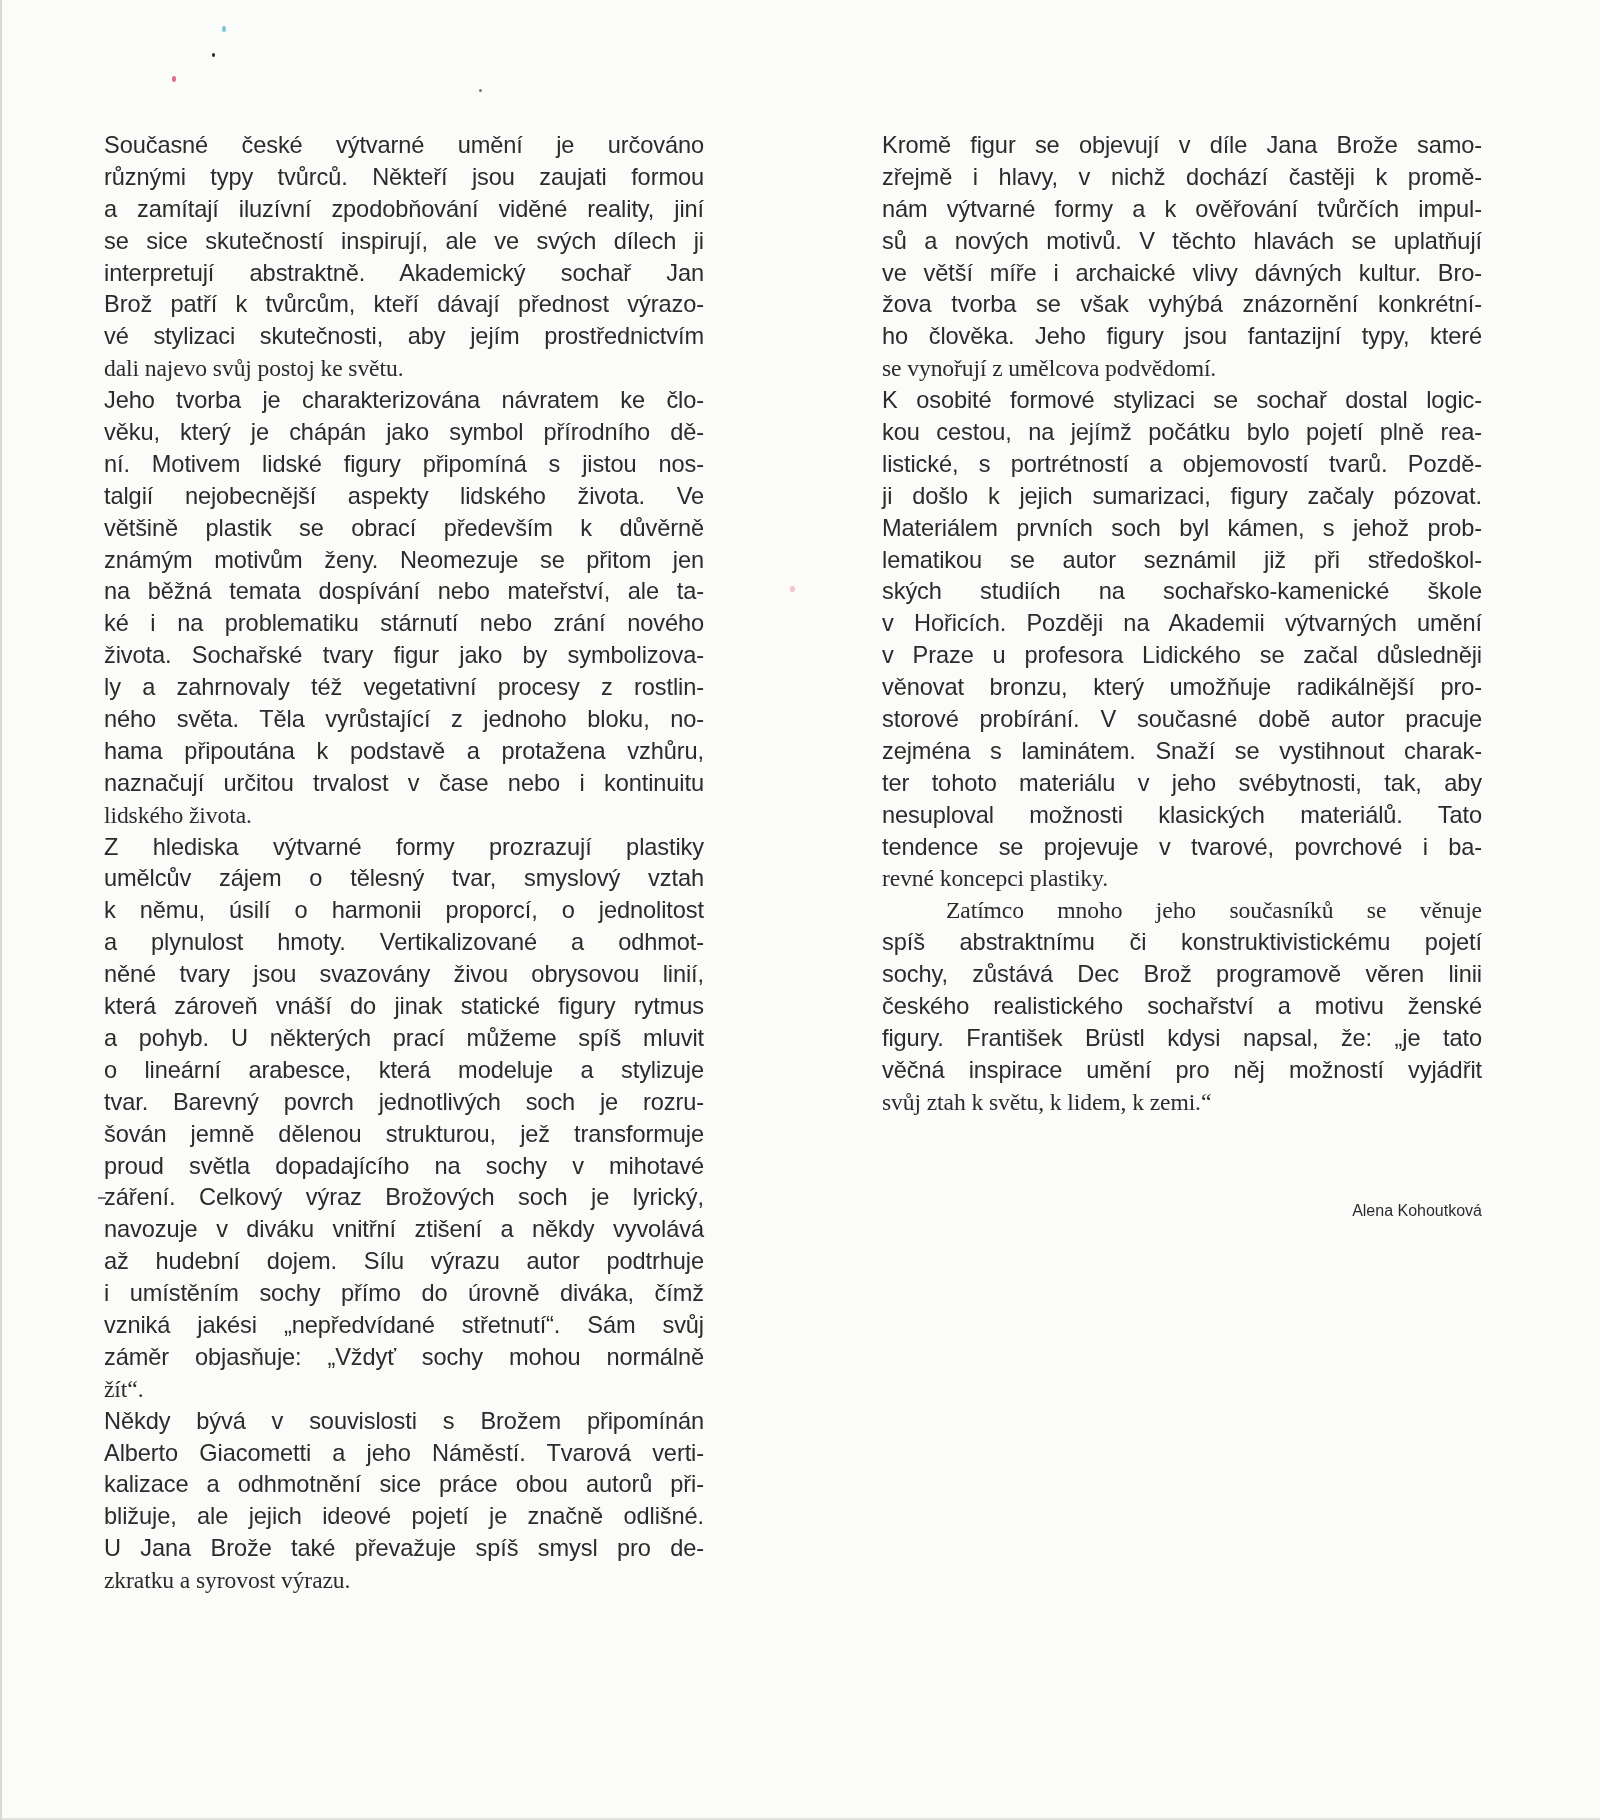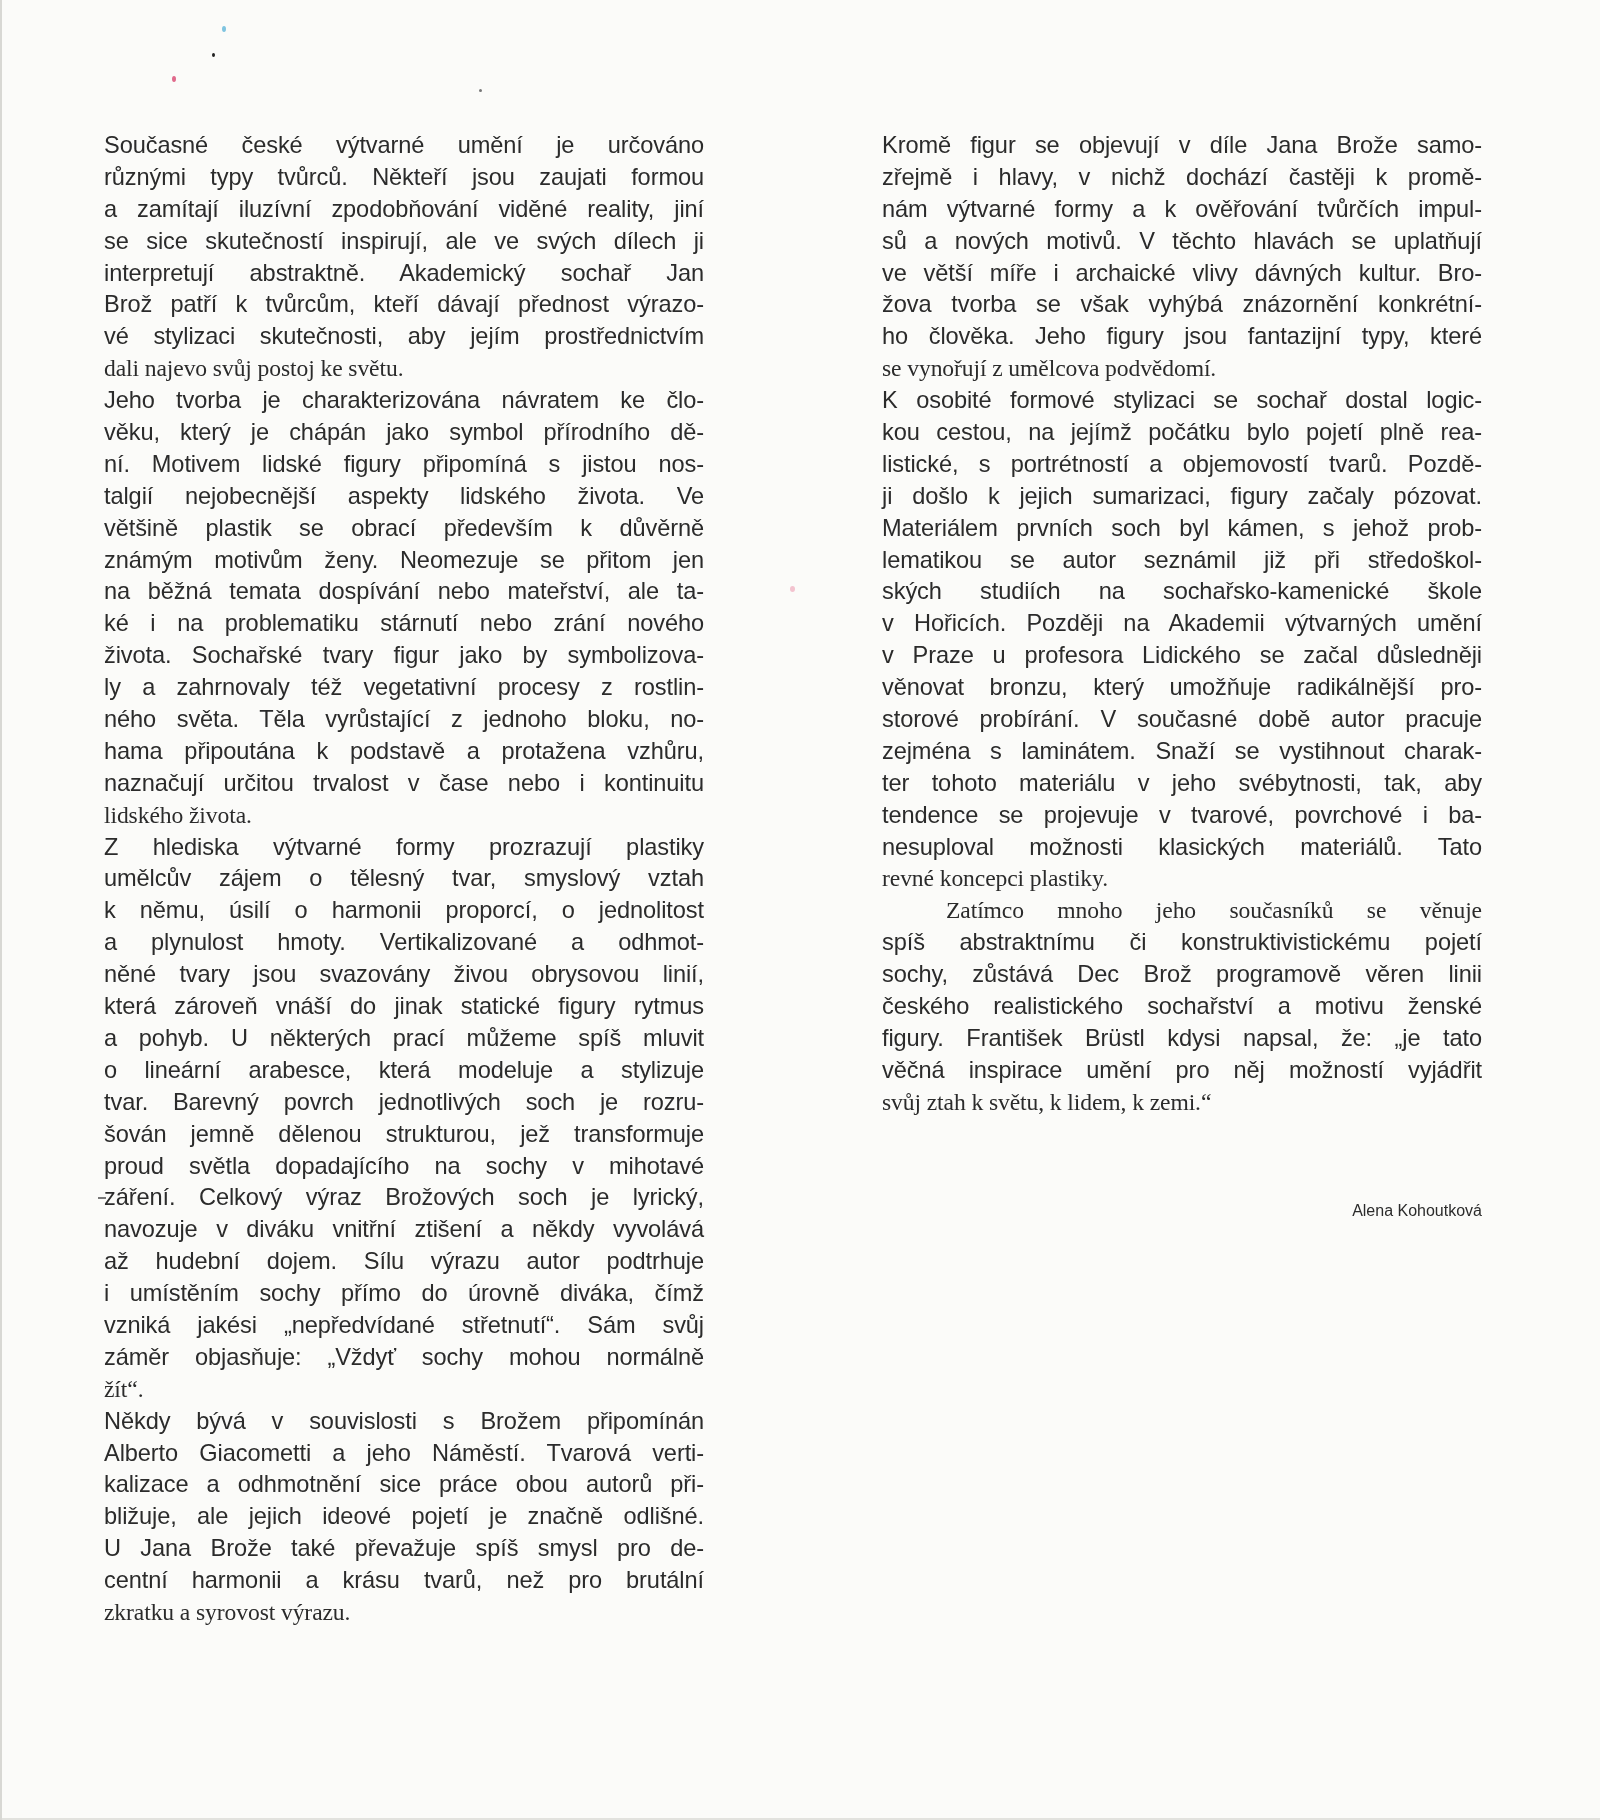--- a/index.html
+++ b/index.html
@@ -98,21 +98,20 @@
       <span class="line">až hudební dojem. Sílu výrazu autor podtrhuje</span>
       <span class="line">i umístěním sochy přímo do úrovně diváka, čímž</span>
       <span class="line">vzniká jakési „nepředvídané střetnutí“. Sám svůj</span>
       <span class="line">záměr objasňuje: „Vždyť sochy mohou normálně</span>
       <span class="line last">žít“.</span>
       <span class="line">Někdy bývá v souvislosti s Brožem připomínán</span>
       <span class="line">Alberto Giacometti a jeho Náměstí. Tvarová verti-</span>
       <span class="line">kalizace a odhmotnění sice práce obou autorů při-</span>
       <span class="line">bližuje, ale jejich ideové pojetí je značně odlišné.</span>
       <span class="line">U Jana Brože také převažuje spíš smysl pro de-</span>
-      <span class="line">centní harmonii a krásu tvarů, než pro brutální</span>
       <span class="line last">zkratku a syrovost výrazu.</span>
     </section>
   <section class="column col-right" id="right-col">
       <span class="line">Kromě figur se objevují v díle Jana Brože samo-</span>
       <span class="line">zřejmě i hlavy, v nichž dochází častěji k promě-</span>
       <span class="line">nám výtvarné formy a k ověřování tvůrčích impul-</span>
       <span class="line">sů a nových motivů. V těchto hlavách se uplatňují</span>
       <span class="line">ve větší míře i archaické vlivy dávných kultur. Bro-</span>
       <span class="line">žova tvorba se však vyhýbá znázornění konkrétní-</span>
       <span class="line">ho člověka. Jeho figury jsou fantazijní typy, které</span>
@@ -123,22 +122,22 @@
       <span class="line">ji došlo k jejich sumarizaci, figury začaly pózovat.</span>
       <span class="line">Materiálem prvních soch byl kámen, s jehož prob-</span>
       <span class="line">lematikou se autor seznámil již při středoškol-</span>
       <span class="line">ských studiích na sochařsko-kamenické škole</span>
       <span class="line">v Hořicích. Později na Akademii výtvarných umění</span>
       <span class="line">v Praze u profesora Lidického se začal důsledněji</span>
       <span class="line">věnovat bronzu, který umožňuje radikálnější pro-</span>
       <span class="line">storové probírání. V současné době autor pracuje</span>
       <span class="line">zejména s laminátem. Snaží se vystihnout charak-</span>
       <span class="line">ter tohoto materiálu v jeho svébytnosti, tak, aby</span>
+      <span class="line">nesuploval možnosti klasických materiálů. Tato</span>
       <span class="line">tendence se projevuje v tvarové, povrchové i ba-</span>
-      <span class="line">nesuploval možnosti klasických materiálů. Tato</span>
       <span class="line last">revné koncepci plastiky.</span>
       <span class="line indent">Zatímco mnoho jeho současníků se věnuje</span>
       <span class="line">spíš abstraktnímu či konstruktivistickému pojetí</span>
       <span class="line">sochy, zůstává Dec Brož programově věren linii</span>
       <span class="line">českého realistického sochařství a motivu ženské</span>
       <span class="line">figury. František Brüstl kdysi napsal, že: „je tato</span>
       <span class="line">věčná inspirace umění pro něj možností vyjádřit</span>
       <span class="line last">svůj ztah k světu, k lidem, k zemi.“</span>
     </section>
   <div class="signature">Alena Kohoutková</div>

